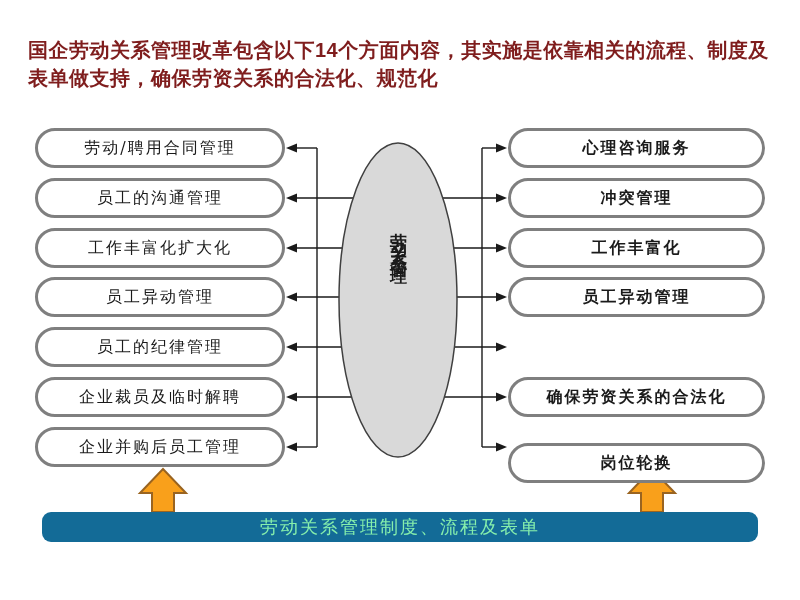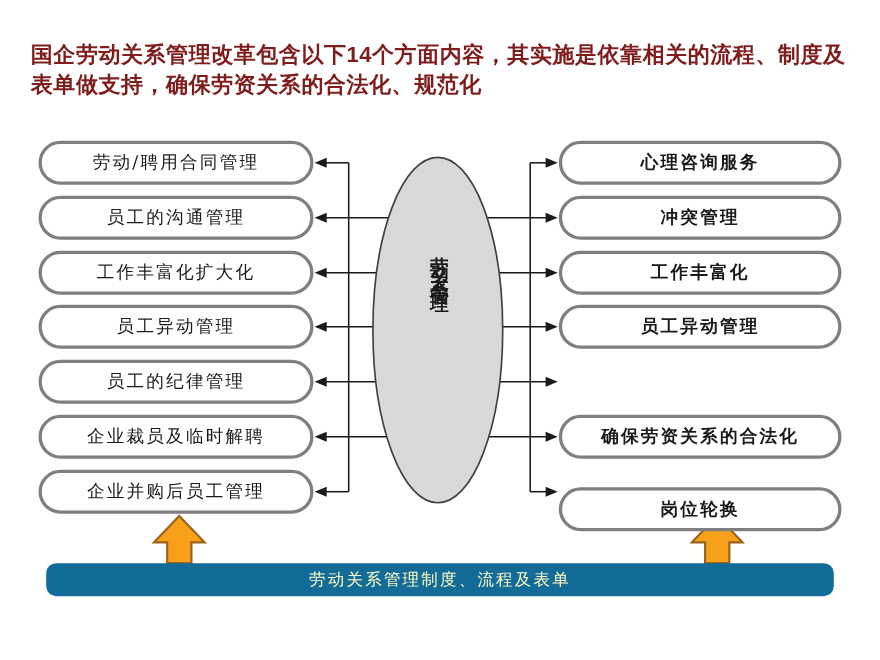--- a/index.html
+++ b/index.html
@@ -15,21 +15,21 @@
         font-family:"DejaVu Serif",serif;font-size:16px;color:#1a1a1a;letter-spacing:2px;}
   .pill.left{left:35px;width:250px;}
   .pill.right{left:508px;width:257px;font-weight:bold;}
   .center-label{position:absolute;left:388px;top:219px;
         writing-mode:vertical-rl;text-orientation:upright;
         font-family:"DejaVu Serif",serif;font-size:17px;font-weight:bold;
         letter-spacing:7px;color:#1a1a1a;}
   .bottom-bar{position:absolute;left:42px;top:512px;width:716px;height:30px;
         background:#136b97;border-radius:9px;
         display:flex;align-items:center;justify-content:center;}
-  .bottom-bar-label{font-family:"DejaVu Serif",serif;font-size:15px;color:#fef9c3;letter-spacing:2px;}
+  .bottom-bar-label{font-family:"DejaVu Serif",serif;font-size:18px;color:#86efac;letter-spacing:2px;}
 </style>
 </head>
 <body>
 
 <div class="slide">
 
   <div class="title">国企劳动关系管理改革包含以下14个方面内容，其实施是依靠相关的流程、制度及表单做支持，确保劳资关系的合法化、规范化</div>
 
   <svg class="layer" width="800" height="600" viewBox="0 0 800 600">
     <g stroke="#1a1a1a" stroke-width="1.4" fill="none">

